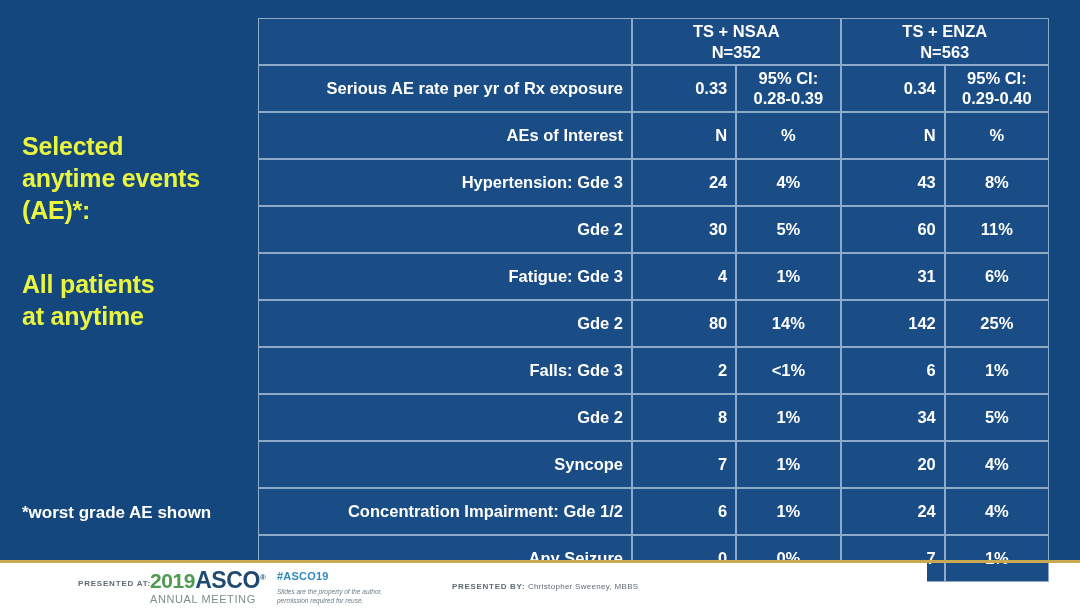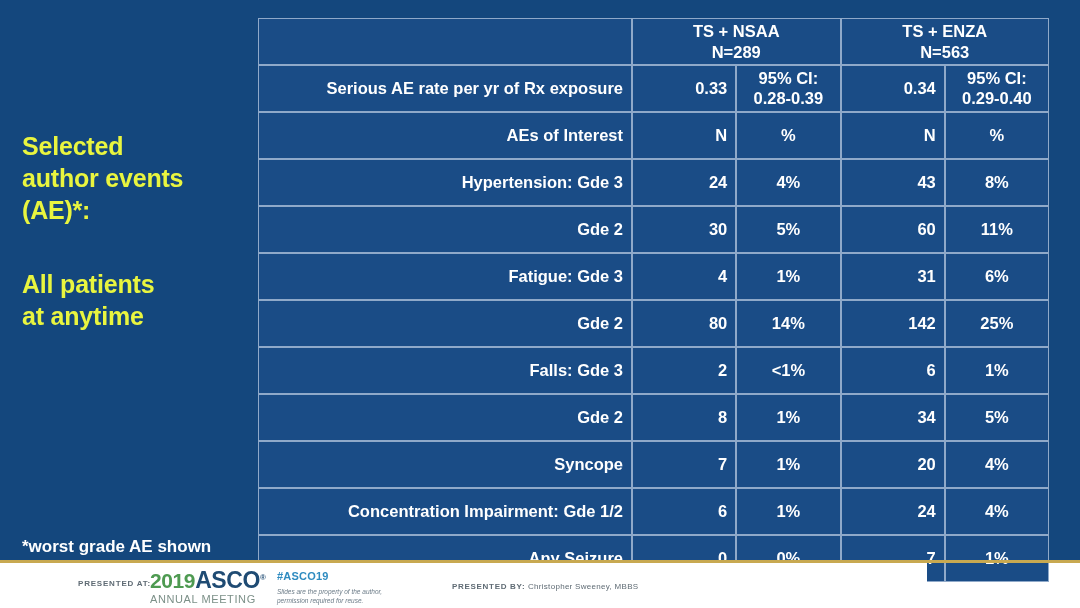--- a/index.html
+++ b/index.html
@@ -32,21 +32,21 @@
     color: #E9F53F;
     font-weight: bold;
     font-size: 25px;
     line-height: 1.28;
     letter-spacing: -0.2px;
   }
   #caption-two { margin-top: 42px; }
   #footnote {
     position: absolute;
     left: 22px;
-    top: 537px;
+    top: 503px;
     color: #FFFFFF;
     font-weight: bold;
     font-size: 17px;
   }
 
   
   #ae-table {
     position: absolute;
     left: 258px;
     top: 18px;
@@ -164,38 +164,38 @@
   #presented-by .pb-label { font-weight: bold; letter-spacing: 0.7px; }
 </style>
 </head>
 <body>
 
 <div id="slide">
 
   <div id="left-col">
     <div class="caption-block" id="caption-one">
       <div>Selected</div>
-      <div>author events</div>
+      <div>anytime events</div>
       <div>(AE)*:</div>
     </div>
     <div class="caption-block" id="caption-two">
       <div>All patients</div>
       <div>at anytime</div>
     </div>
   </div>
 
   <div id="footnote">*worst grade AE shown</div>
 
   <table id="ae-table">
     <tbody>
       <tr>
         <td class="col-label head-blank"></td>
         <td class="head-teal" colspan="2">
           <div>TS + NSAA</div>
-          <div>N=289</div>
+          <div>N=352</div>
         </td>
         <td class="head-teal" colspan="2">
           <div>TS + ENZA</div>
           <div>N=563</div>
         </td>
       </tr>
 
       <tr>
         <td class="col-label label-cell">Serious AE rate per yr of Rx exposure</td>
         <td class="col-val">0.33</td>

